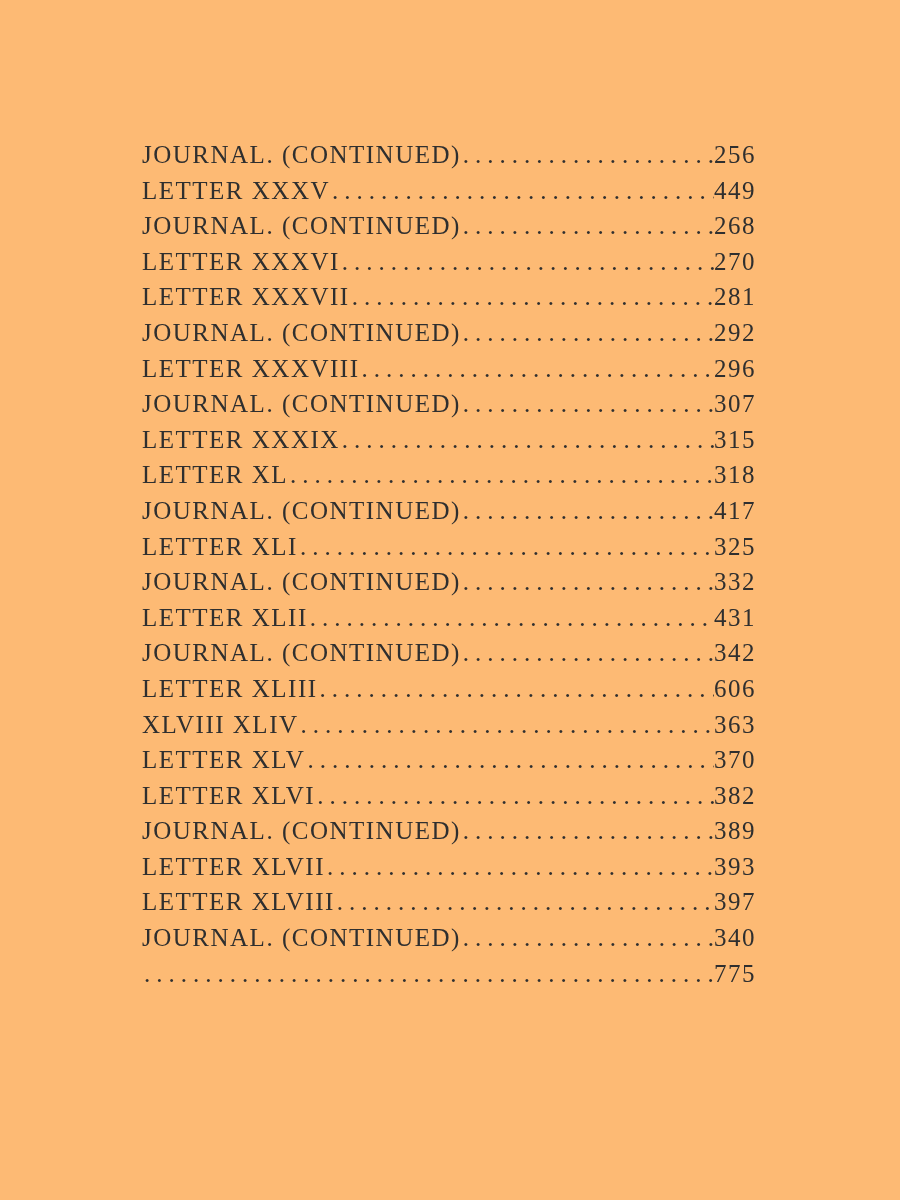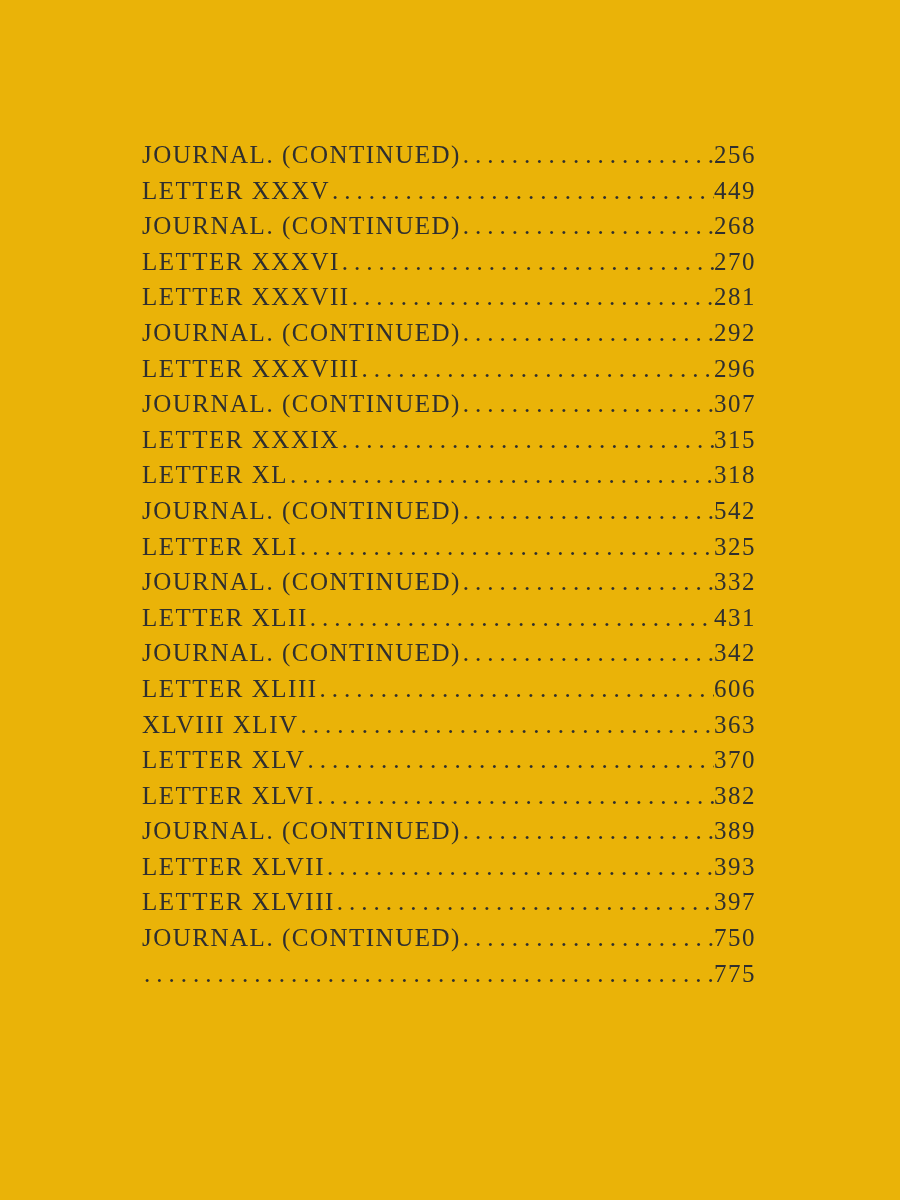--- a/index.html
+++ b/index.html
@@ -9,21 +9,21 @@
   }
   body {
     width: 900px;
     height: 1200px;
     font-family: "Liberation Serif", serif;
   }
   .page {
     position: relative;
     width: 900px;
     height: 1200px;
-    background: #eab308;
+    background: #fdba74;
     overflow: hidden;
   }
   .toc {
     position: absolute;
     left: 142px;
     top: 137px;
     width: 614px;
   }
   .toc-row {
     display: flex;
@@ -115,21 +115,21 @@
 
   <div class="toc-row">
     <span class="toc-label">LETTER XL</span>
     <span class="toc-dots" aria-hidden="true"></span>
     <span class="toc-page">318</span>
   </div>
 
   <div class="toc-row">
     <span class="toc-label">JOURNAL. (CONTINUED)</span>
     <span class="toc-dots" aria-hidden="true"></span>
-    <span class="toc-page">542</span>
+    <span class="toc-page">417</span>
   </div>
 
   <div class="toc-row">
     <span class="toc-label">LETTER XLI</span>
     <span class="toc-dots" aria-hidden="true"></span>
     <span class="toc-page">325</span>
   </div>
 
   <div class="toc-row">
     <span class="toc-label">JOURNAL. (CONTINUED)</span>
@@ -187,21 +187,21 @@
 
   <div class="toc-row">
     <span class="toc-label">LETTER XLVIII</span>
     <span class="toc-dots" aria-hidden="true"></span>
     <span class="toc-page">397</span>
   </div>
 
   <div class="toc-row">
     <span class="toc-label">JOURNAL. (CONTINUED)</span>
     <span class="toc-dots" aria-hidden="true"></span>
-    <span class="toc-page">750</span>
+    <span class="toc-page">340</span>
   </div>
 
   <div class="toc-row">
     <span class="toc-dots" aria-hidden="true"></span>
     <span class="toc-page">775</span>
   </div>
 </div>
 </div>
 
 </body></html>

